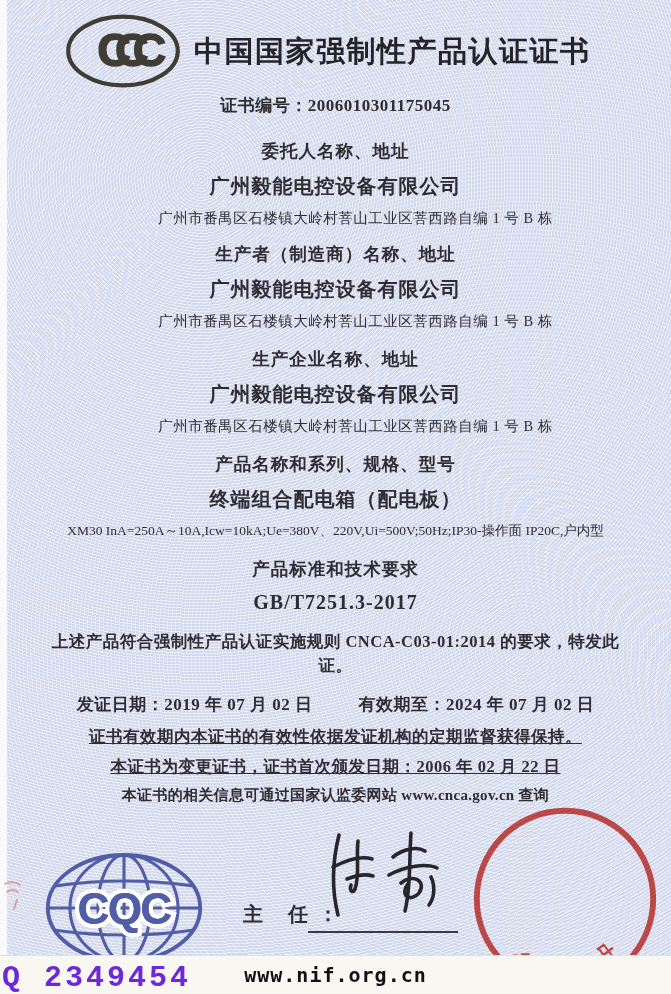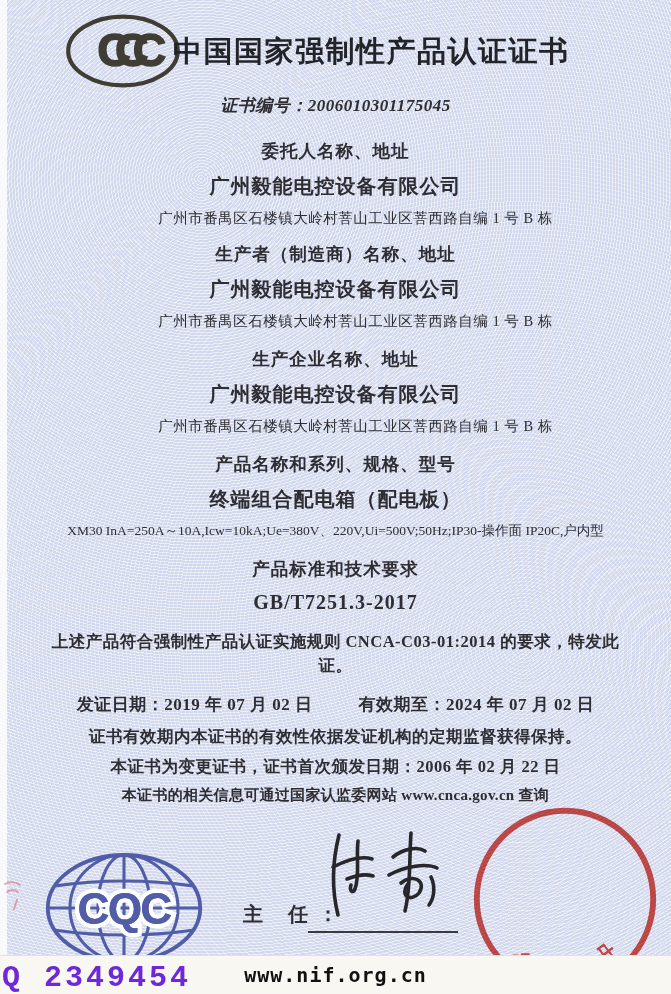--- a/index.html
+++ b/index.html
@@ -16,41 +16,41 @@
       repeating-radial-gradient(circle at 78% 65%, rgba(255,255,255,.35) 0 1px, rgba(184,194,226,.18) 1px 4px);
   }
   .page::before{
     content:"";position:absolute;left:0;top:0;bottom:38px;width:7px;
     background:rgba(255,255,255,.8);z-index:5;
   }
   
   .header{position:relative;height:80px;margin-top:10px;}
   .ccc-logo{position:absolute;left:62px;top:2px;}
   .cert-title{
-    position:absolute;left:173px;top:22px;
+    position:absolute;left:194px;top:22px;
     font-family:"Liberation Sans","DejaVu Sans",sans-serif;
     font-weight:700;font-size:29px;letter-spacing:1.5px;color:#23232a;
     white-space:nowrap;
   }
-  .cert-no-line{text-align:center;font-size:17px;font-weight:700;margin-top:4px;letter-spacing:.5px;font-style:italic;}
+  .cert-no-line{text-align:center;font-size:17px;font-weight:700;margin-top:4px;letter-spacing:.5px;}
   
   .sections{text-align:center;}
   .sec-head{font-size:17.5px;font-weight:700;letter-spacing:1px;}
   .sec-main{font-size:20px;font-weight:600;letter-spacing:1px;}
   .sec-addr{font-size:14.5px;font-weight:500;letter-spacing:.5px;padding-left:40px;}
   .sec-spec{font-size:13.5px;font-weight:500;max-width:625px;margin:8px auto 0;line-height:1.5;}
   .mt22{margin-top:22px}.mt16{margin-top:16px}.mt14{margin-top:14px}
   .mt10{margin-top:10px}.mt9{margin-top:9px}.mt8{margin-top:8px}
   .statement{
     font-size:16.5px;font-weight:700;max-width:585px;margin:16px auto 0;
     line-height:1.45;letter-spacing:.5px;
   }
   .dates-row{display:flex;justify-content:center;gap:46px;margin-top:15px;
     font-size:17px;font-weight:700;letter-spacing:.5px;}
-  .note{font-size:16.5px;font-weight:700;letter-spacing:.5px;}
+  .note{font-size:16.5px;font-weight:700;letter-spacing:.5px;text-decoration:underline;}
   .note-small{font-size:15px;font-weight:700;letter-spacing:.3px;}
   
   .sig-block{position:relative;height:162px;margin-top:8px;}
   .cqc-logo{position:absolute;left:42px;top:38px;}
   .director-label{
     position:absolute;left:243px;top:88px;
     font-size:20px;font-weight:700;letter-spacing:10px;white-space:nowrap;
   }
   .signature{position:absolute;left:305px;top:8px;}
   .sig-line{position:absolute;left:308px;top:118px;width:150px;border-top:2px solid #3a3a40;}

